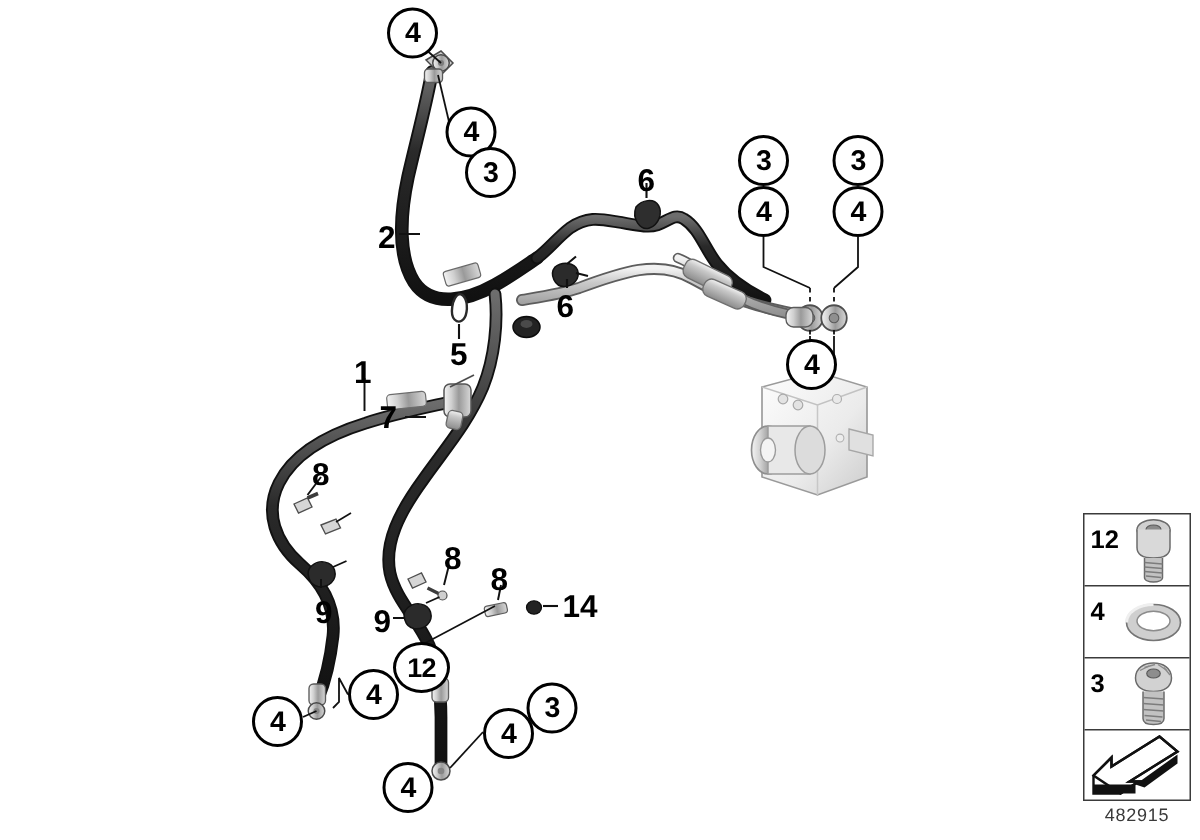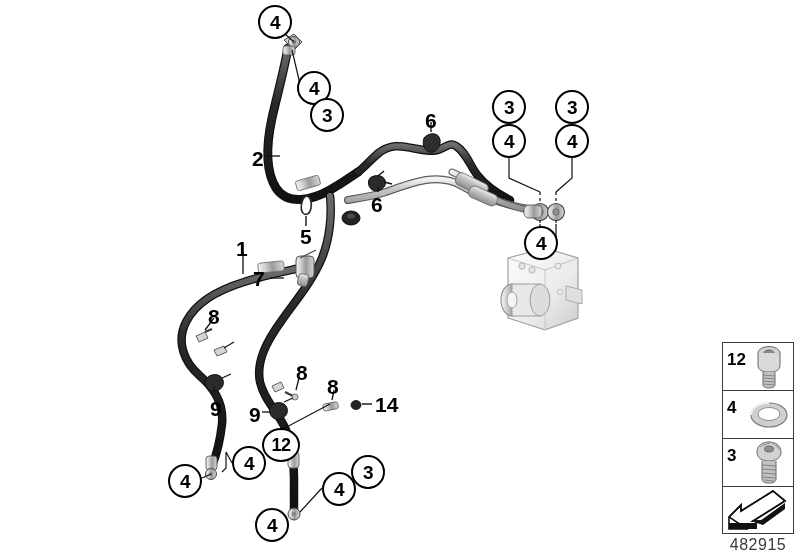--- a/index.html
+++ b/index.html
@@ -62,21 +62,21 @@
     font-size:17px;font-weight:bold;line-height:1;
   }
   .legend-art{
     position:absolute;right:2px;top:0;width:44px;height:48px;
   }
   #partnumber{
     position:absolute;
     left:722px;top:536px;
     width:72px;
     text-align:center;
-    font-size:16px;
+    font-size:12px;
     letter-spacing:0.5px;
     color:#3a3a3a;
     z-index:7;
   }
 </style>
 </head>
 <body>
 
 <div id="diagram-root">
 

